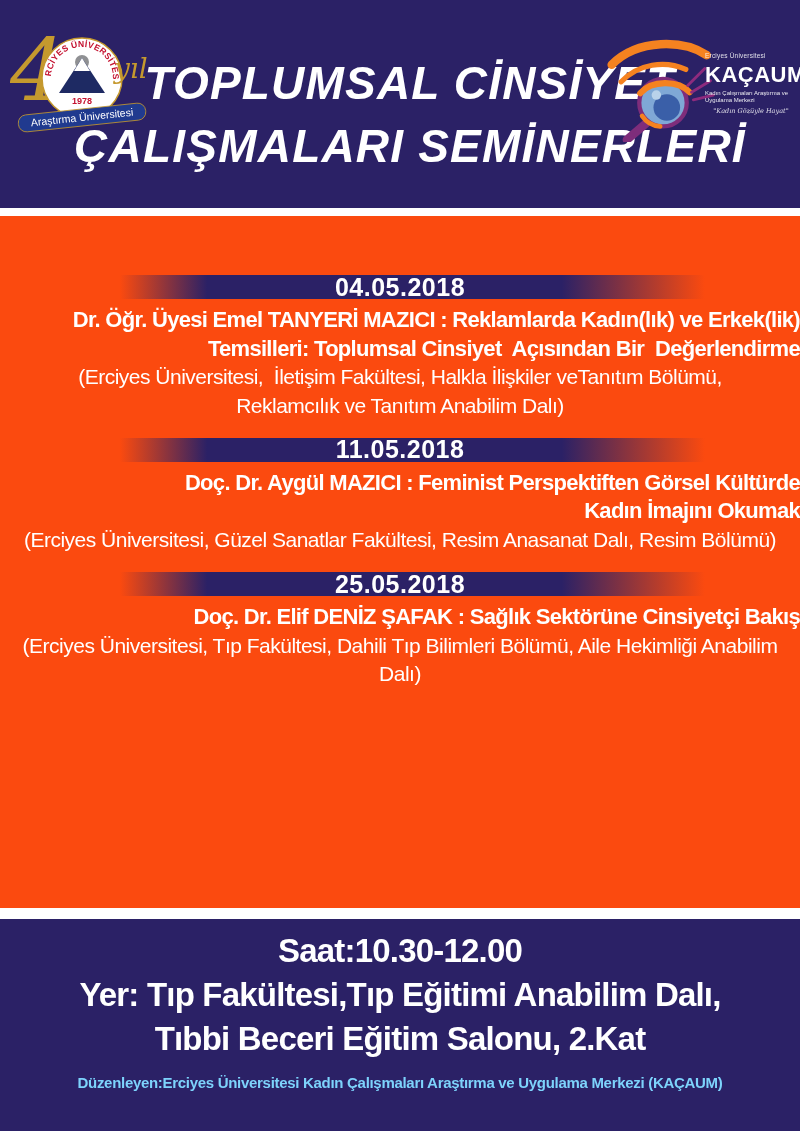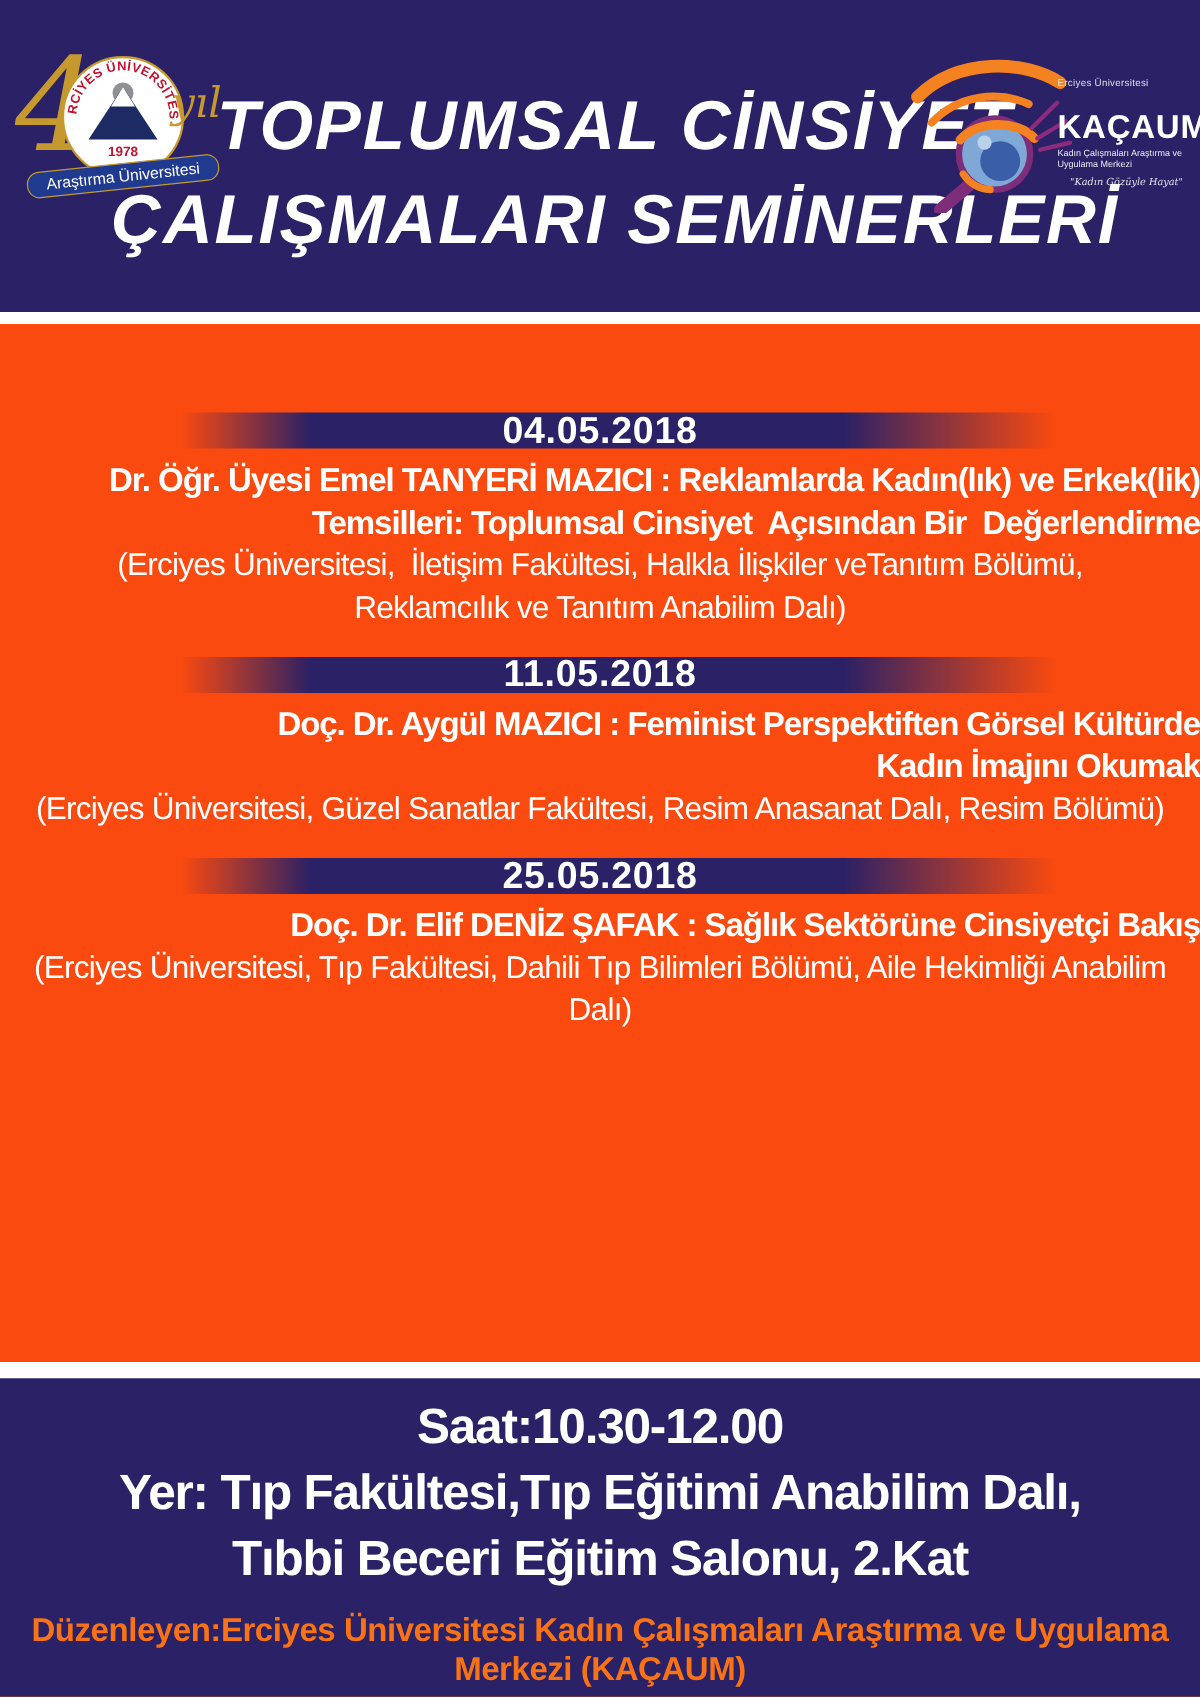--- a/index.html
+++ b/index.html
@@ -18,21 +18,21 @@
     background:#2b2166;
     flex:0 0 auto;
   }
   .erciyes-logo{position:absolute;left:10px;top:22px;width:142px;height:122px;}
   .kacaum-eye{position:absolute;right:80px;top:32px;width:114px;height:110px;}
   .kacaum-text{
     position:absolute;right:3px;top:52px;width:92px;
     color:#ffffff;text-align:left;line-height:1.15;
   }
   .kacaum-uni{font-size:6.5px;letter-spacing:.2px;opacity:.85;}
-  .kacaum-acronym{font-size:22px;font-weight:bold;letter-spacing:.5px;margin-top:13px;}
+  .kacaum-acronym{font-size:22px;font-weight:bold;letter-spacing:.5px;margin-top:3px;}
   .kacaum-full{font-size:6px;margin-top:2px;opacity:.9;}
   .kacaum-tagline{font-size:6.5px;margin-top:4px;text-align:center;font-style:italic;font-family:"DejaVu Serif",serif;opacity:.85;}
   .titles{
     position:absolute;left:60px;right:40px;top:52px;
     text-align:center;color:#ffffff;
     font-weight:bold;font-style:italic;
     font-size:46px;letter-spacing:1.2px;line-height:1.37;
     white-space:nowrap;
   }
 
@@ -68,22 +68,22 @@
     flex:1 1 auto;
     background:#2b2166;
     color:#ffffff;
     text-align:center;
     padding-top:10px;
     box-sizing:border-box;
   }
   .footer-time,.footer-venue{font-size:33px;font-weight:bold;line-height:1.33;letter-spacing:-.8px;}
   .footer-organizer{
     margin-top:13px;
-    color:#f97316;
-    font-size:22px;font-weight:bold;letter-spacing:-.3px;
+    color:#7dd3fc;
+    font-size:15px;font-weight:bold;letter-spacing:-.3px;
   }
 </style>
 </head>
 <body>
 
 <div class="poster">
 
   <header class="header">
 
     <svg class="erciyes-logo" viewBox="0 0 142 122">

